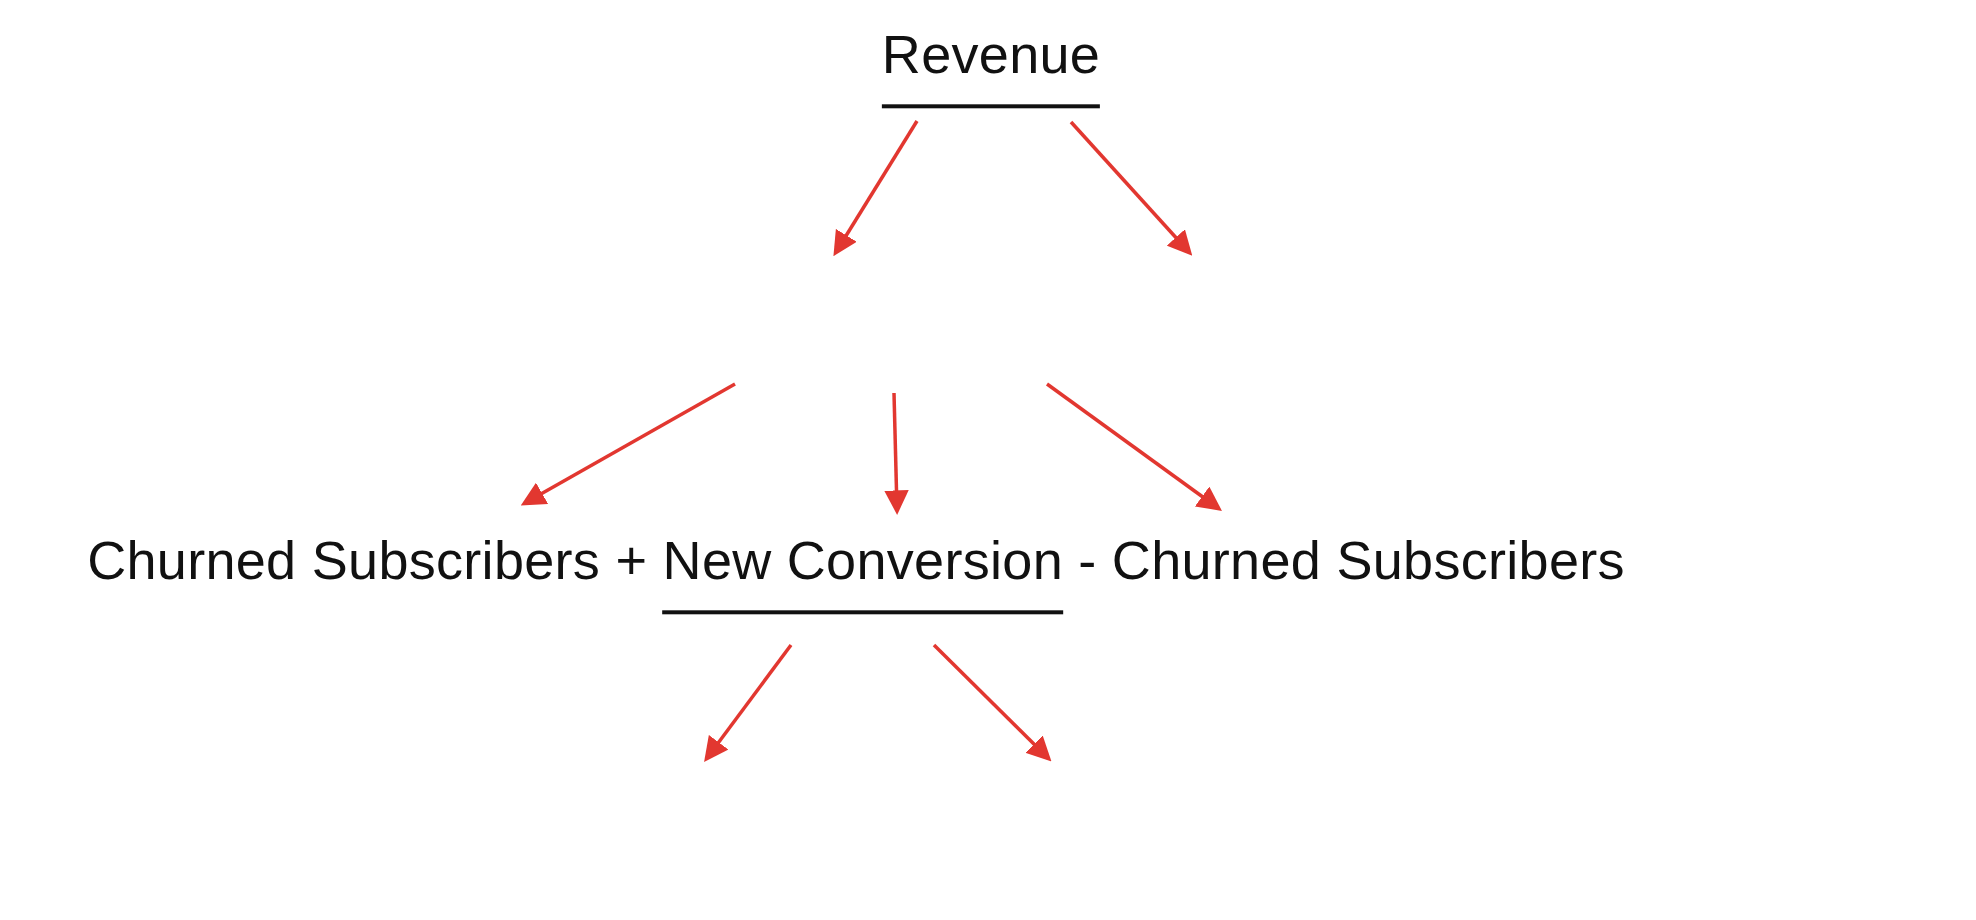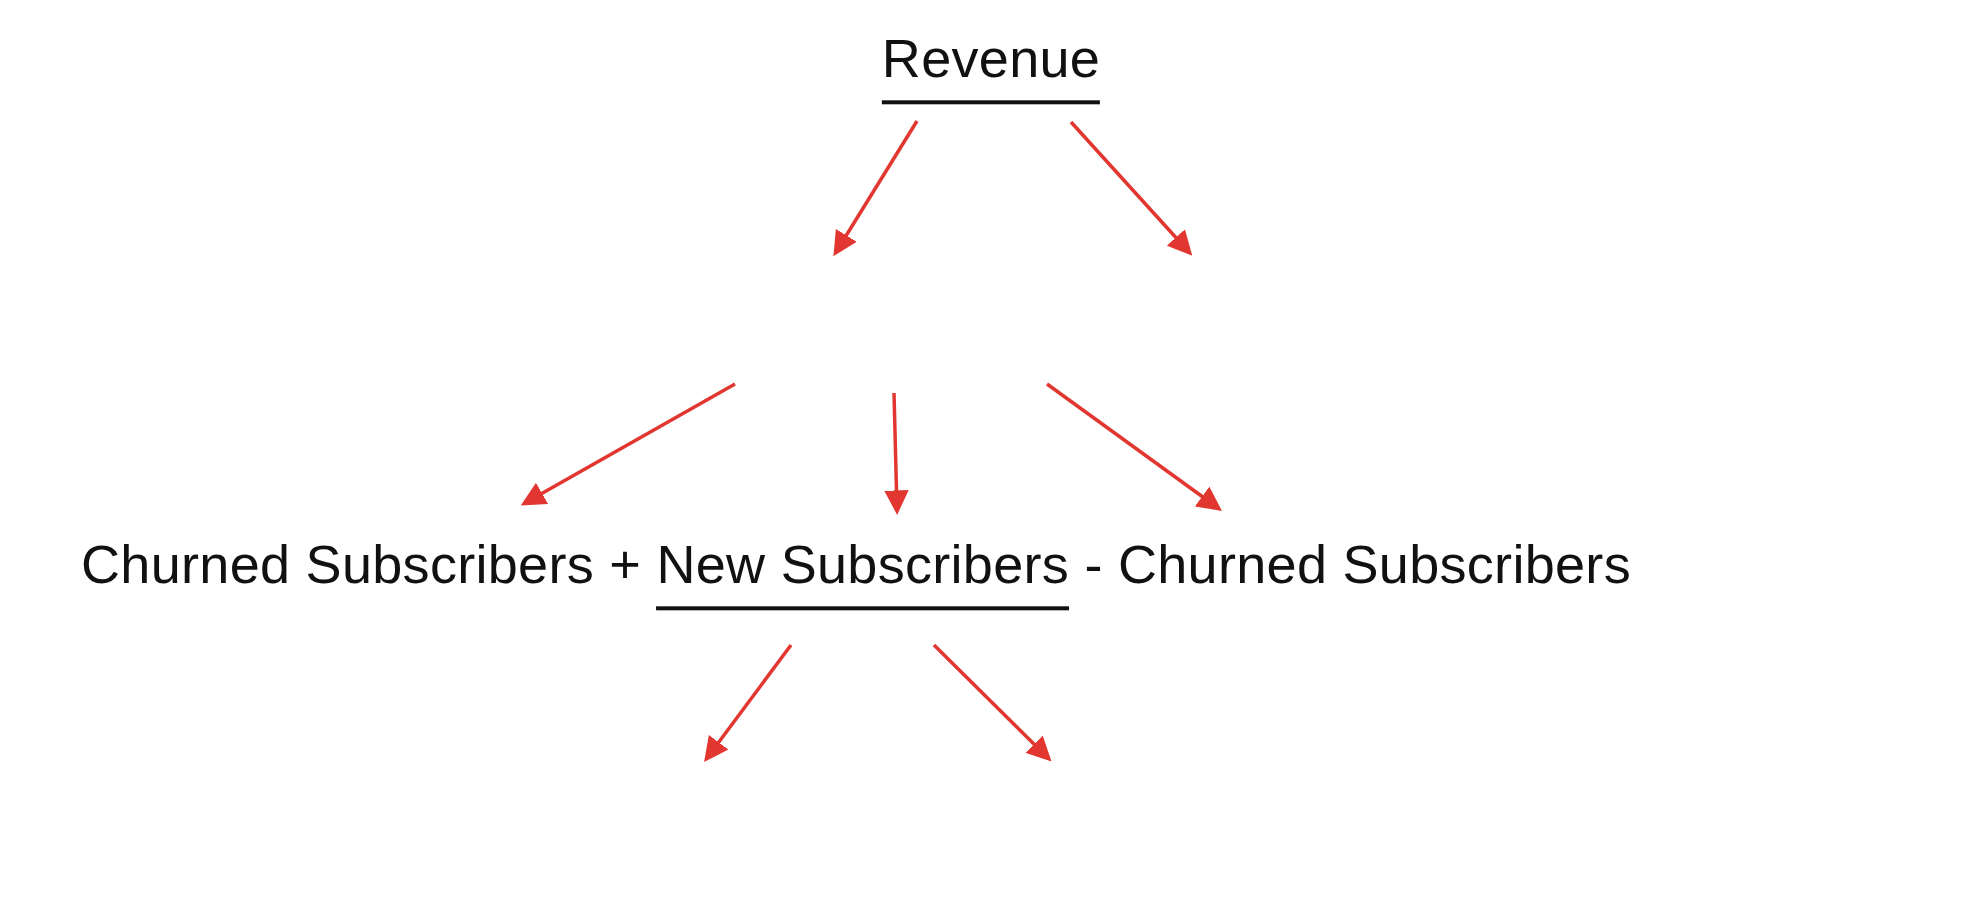--- a/index.html
+++ b/index.html
@@ -23,21 +23,21 @@
     transform: translate(-50%, -50%);
     white-space: nowrap;
     font-size: 54px;
     font-weight: 400;
     letter-spacing: 0.3px;
     color: #111111;
   }
   .u {
     display: inline-block;
     border-bottom: 4px solid #111111;
-    padding-bottom: 12px;
+    padding-bottom: 20px;
     line-height: 1.1;
   }
   
   .node-l1 { left: 991px;  top: 66px;  }
   .node-l2 { left: 970px;  top: 322px; }
   .node-l3 { left: 856px;  top: 572px; }
   .node-l4 { left: 910px;  top: 837px; }
 </style>
 </head>
 <body>
@@ -58,17 +58,17 @@
       <line x1="791" y1="645" x2="707" y2="758" stroke="#e23730" stroke-width="3.5" marker-end="url(#arrowhead)"></line>
       <line x1="934" y1="645" x2="1048" y2="758" stroke="#e23730" stroke-width="3.5" marker-end="url(#arrowhead)"></line>
     </svg>
 
   <div class="node node-l1">
     <span class="u">Revenue</span>
   </div>
 
 
   <div class="node node-l3">
-    <span>Churned Subscribers + </span><span class="u">New Subscribers</span><span> - Churned Subscribers</span>
+    <span>Churned Subscribers + </span><span class="u">New Conversion</span><span> - Churned Subscribers</span>
   </div>
 
 
 </div>
 
 </body></html>

